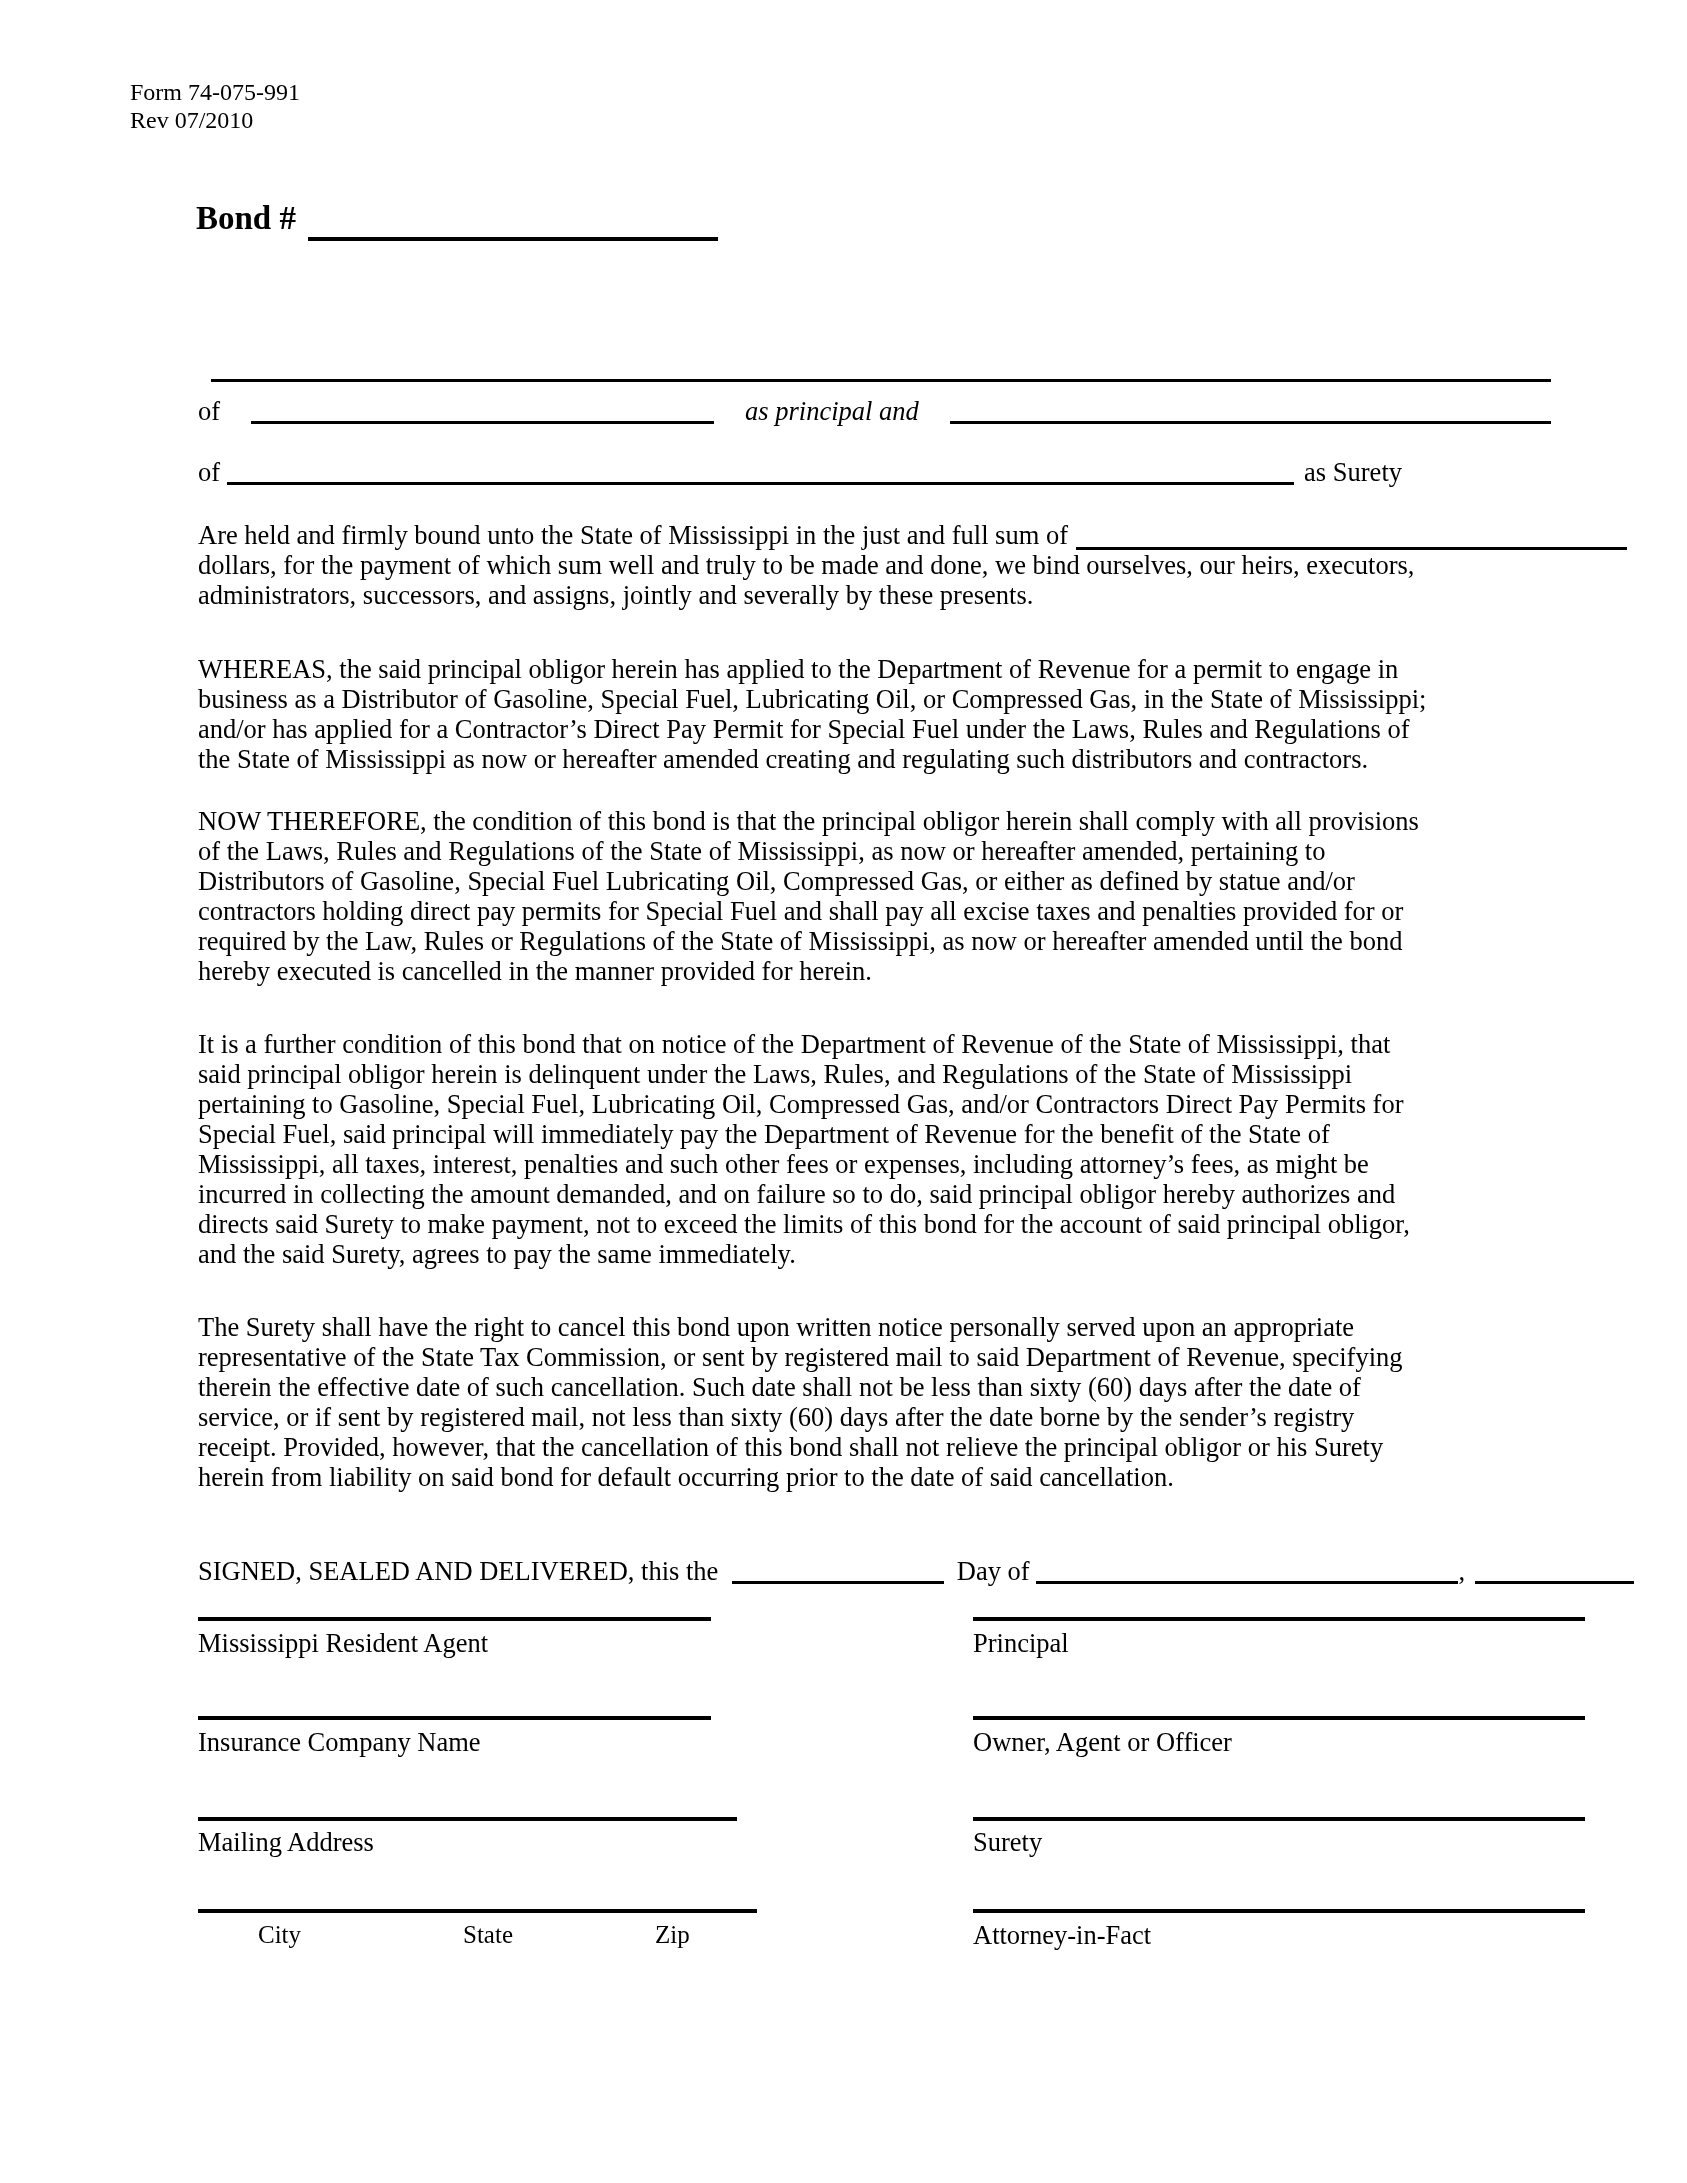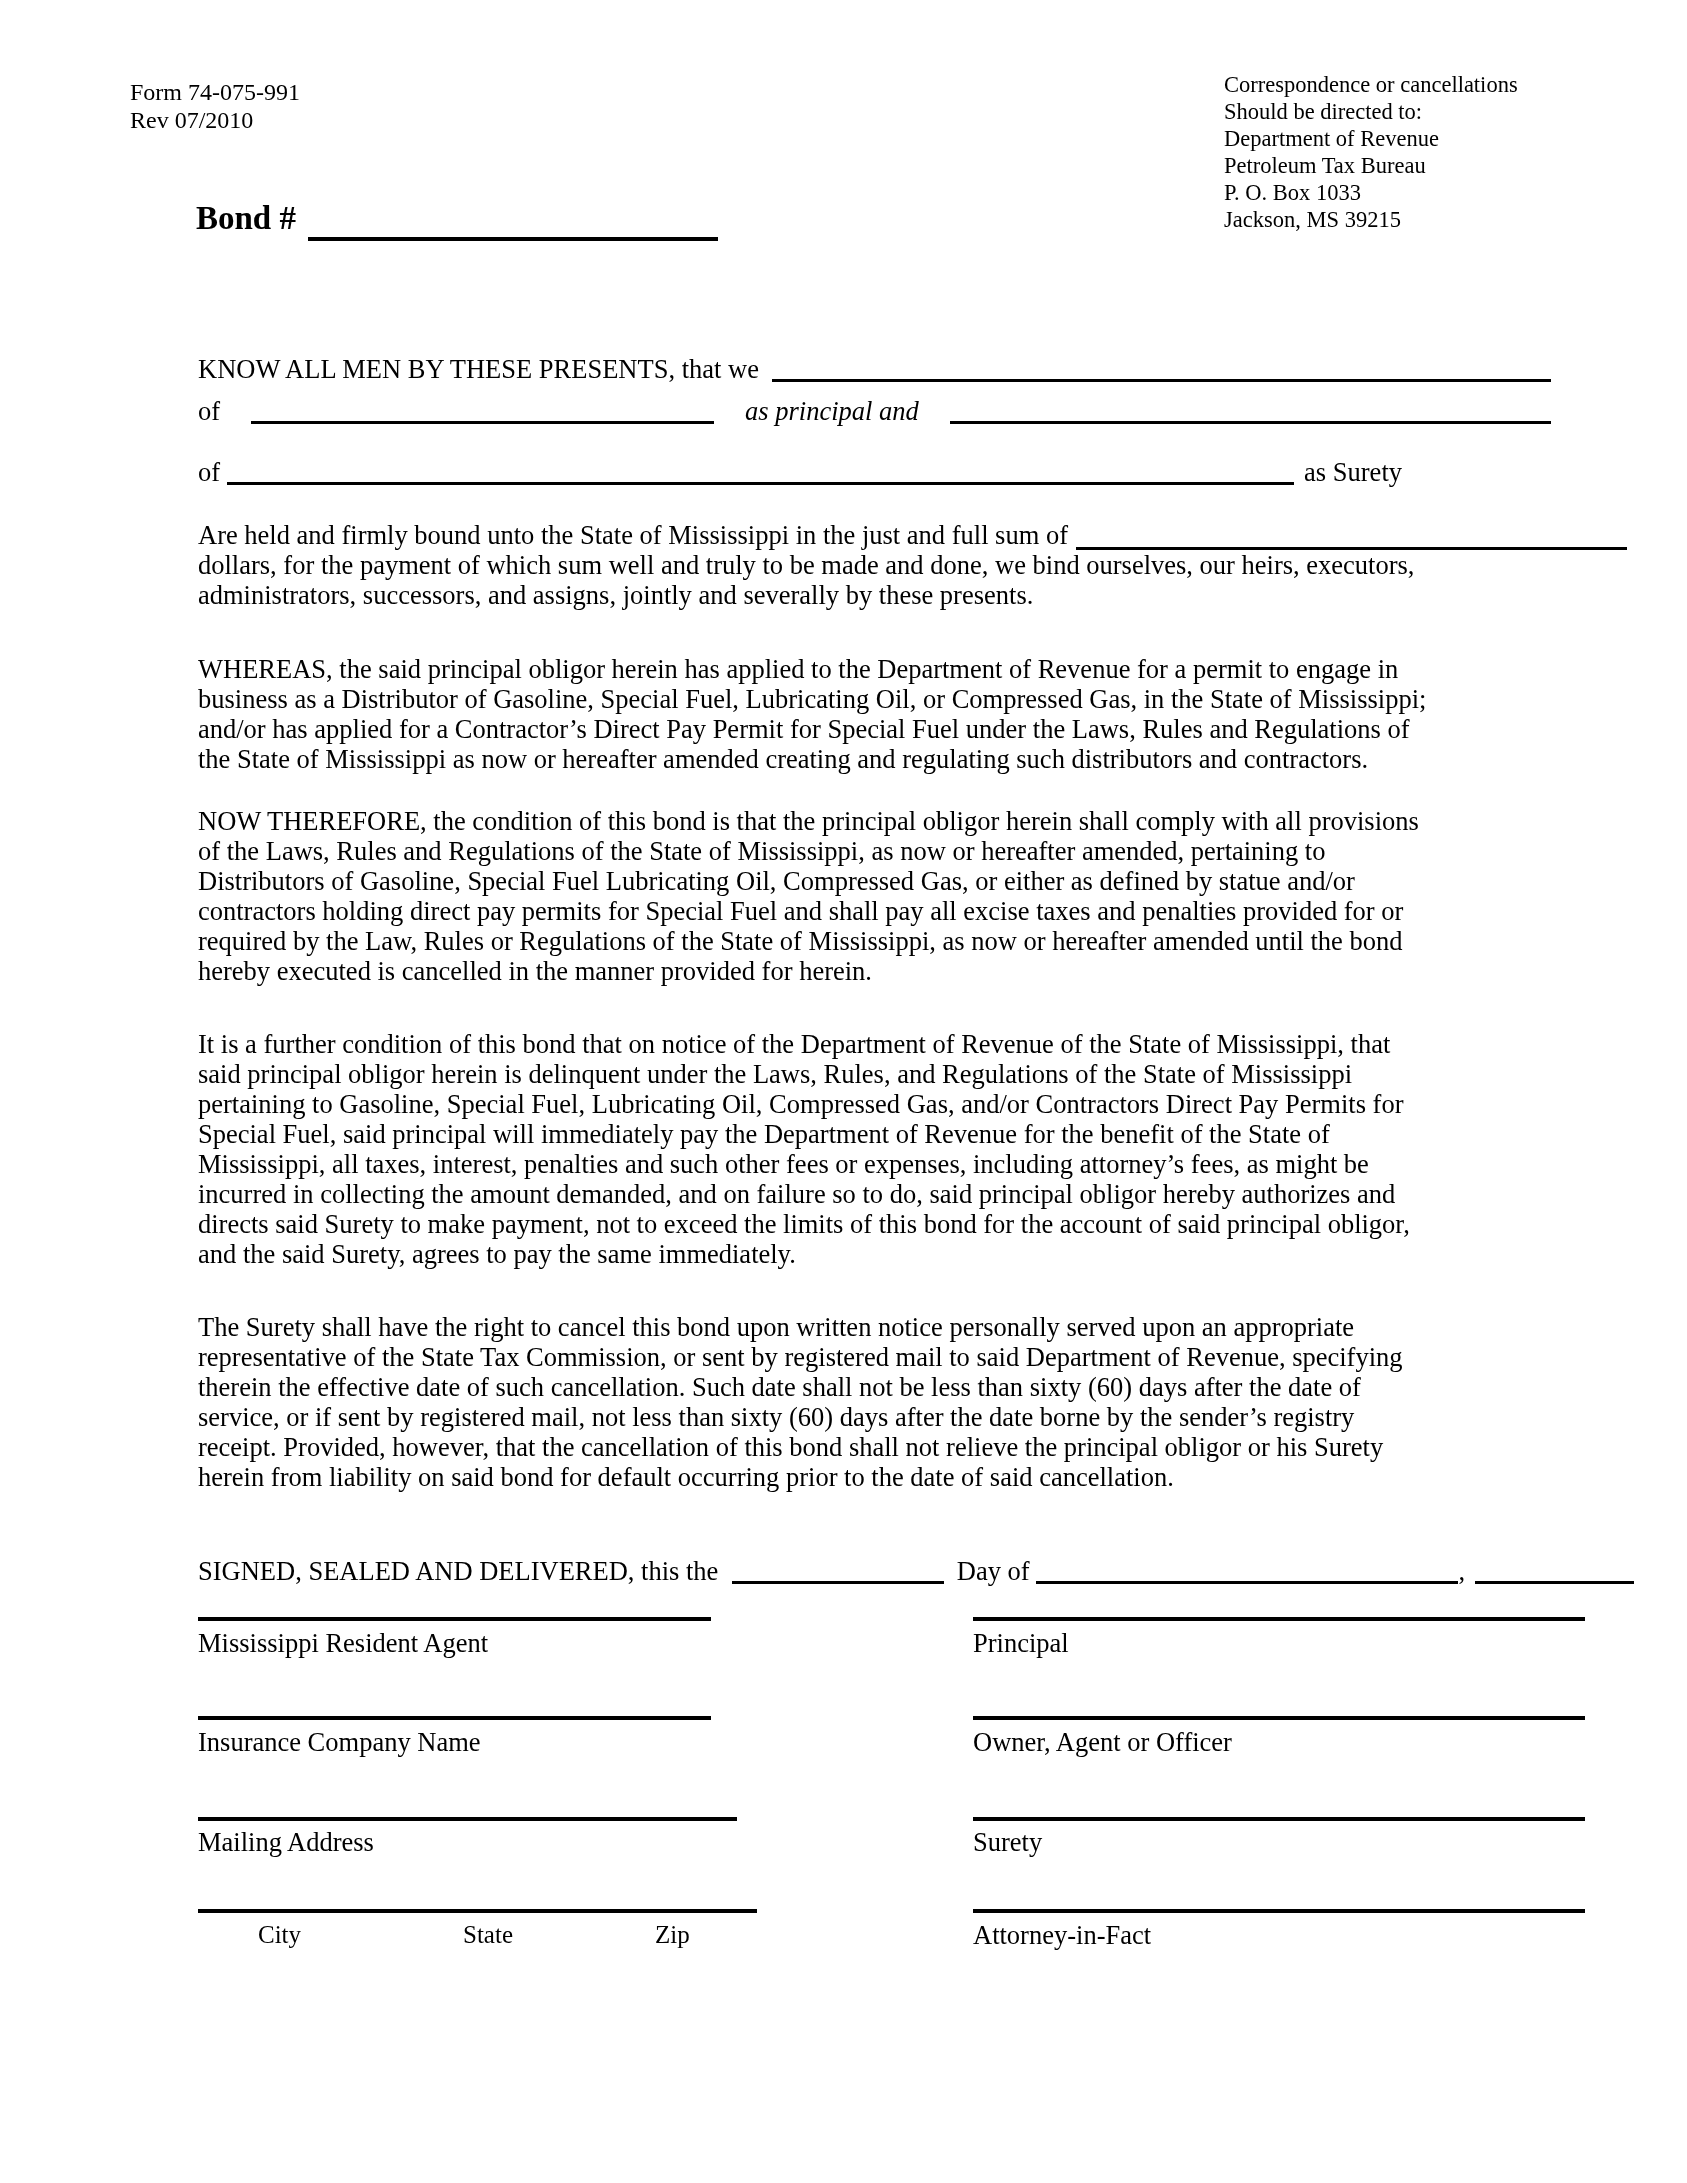--- a/index.html
+++ b/index.html
@@ -61,34 +61,25 @@
 <body>
 
 <div class="page">
 
   <div class="abs form-meta">
     <div>Form 74-075-991</div>
     <div>Rev 07/2010</div>
   </div>
 
 
-  <div class="abs contact">
-    <div>Correspondence or cancellations</div>
-    <div>Should be directed to:</div>
-    <div>Department of Revenue</div>
-    <div>Petroleum Tax Bureau</div>
-    <div>P. O. Box 1033</div>
-    <div>Jackson, MS 39215</div>
-  </div>
 
   <div class="abs bond-label">Bond #</div>
   <div class="abs bond-line"></div>
 
   <div class="abs row know-row">
-    <span>KNOW ALL MEN BY THESE PRESENTS, that we</span>
     <div class="blank grow ml20"></div>
   </div>
 
   <div class="abs row of1-row">
     <span>of</span>
     <div class="blank w700 ml25"></div>
     <span class="ml25">as principal and</span>
     <div class="blank grow ml25"></div>
   </div>
 

